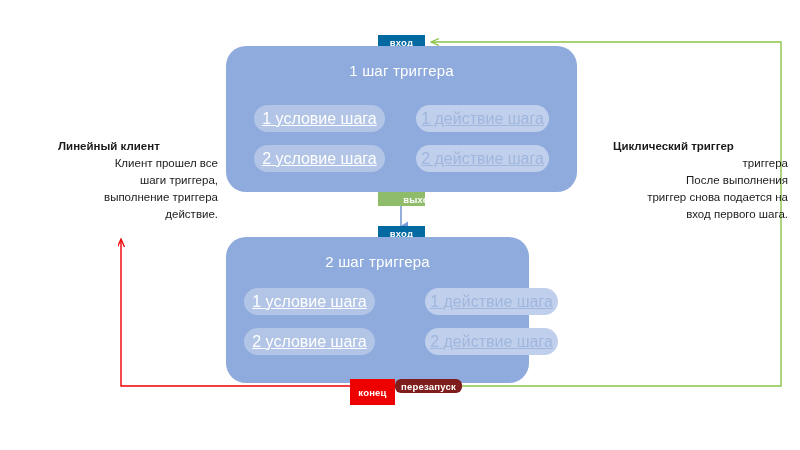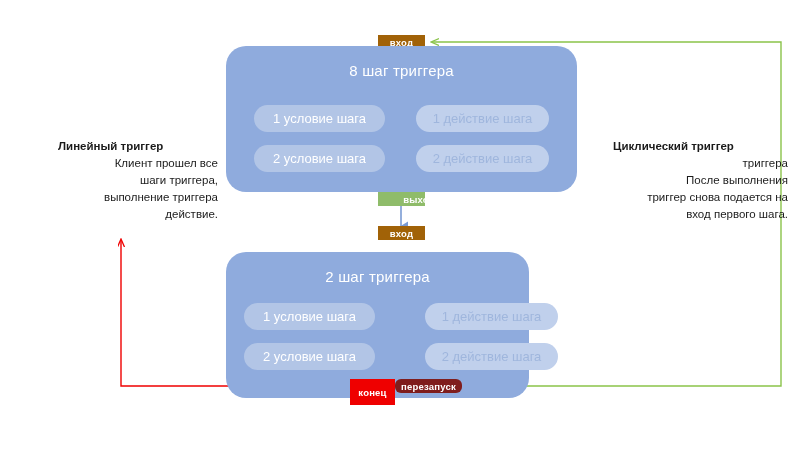--- a/index.html
+++ b/index.html
@@ -43,23 +43,24 @@
     font-size: 15px;
     font-weight: 400;
     letter-spacing: 0.2px;
   }
   .pill {
     position: absolute;
     border-radius: 16px;
     display: flex;
     align-items: center;
     justify-content: center;
-    font-size: 13px;
+    font-size: 16px;
     box-sizing: border-box;
     text-align: center;
+    text-decoration: underline;
   }
   .pill-condition {
     background: #b2c5e6;
     color: #ffffff;
   }
   .pill-action {
     background: #c0d0ec;
     color: #9fb6dd;
   }
 
@@ -68,21 +69,21 @@
     position: absolute;
     display: flex;
     align-items: center;
     justify-content: center;
     color: #ffffff;
     font-size: 9.5px;
     font-weight: 700;
     box-sizing: border-box;
     letter-spacing: 0.2px;
   }
-  .badge-in   { background: #a16207; }
+  .badge-in   { background: #0369a1; }
   .badge-out  { background: #8fbc6a; padding-left: 35px; }
   .badge-end  { background: #ef0000; }
   .badge-restart { background: #7f1d1d; border-radius: 6px; }
 
   
   .note {
     position: absolute;
     font-size: 11.5px;
     color: #1b1b1b;
     line-height: 17px;
@@ -114,53 +115,53 @@
     <path d="M462,386 L781,386 L781,42 L432,42" fill="none" stroke="#8ac34a" stroke-width="1.4" marker-end="url(#arrow-green)"></path>
 
     <path d="M350,386 L121,386 L121,240" fill="none" stroke="#ef0000" stroke-width="1.4" marker-end="url(#arrow-red)"></path>
 
     <line x1="401" y1="206" x2="401" y2="226" stroke="#7a9bd4" stroke-width="1.6" marker-end="url(#arrow-blue)"></line>
   </svg>
 
   <div class="badge badge-in" style="left:378px; top:35px; width:47px; height:14px;">вход</div>
 
   <div class="step-panel" style="left:226px; top:46px; width:351px; height:146px;">
-    <div class="step-title" style="top:16px;">8 шаг триггера</div>
+    <div class="step-title" style="top:16px;">1 шаг триггера</div>
 
     <div class="pill pill-condition" style="left:28px; top:59px; width:131px; height:27px;">1 условие шага</div>
 
     <div class="pill pill-condition" style="left:28px; top:99px; width:131px; height:27px;">2 условие шага</div>
 
     <div class="pill pill-action" style="left:190px; top:59px; width:133px; height:27px;">1 действие шага</div>
 
     <div class="pill pill-action" style="left:190px; top:99px; width:133px; height:27px;">2 действие шага</div>
   </div>
 
   <div class="badge badge-out" style="left:378px; top:192px; width:47px; height:14px;">выход</div>
 
   <div class="badge badge-in" style="left:378px; top:226px; width:47px; height:14px;">вход</div>
 
-  <div class="step-panel" style="left:226px; top:252px; width:303px; height:146px;">
+  <div class="step-panel" style="left:226px; top:237px; width:303px; height:146px;">
     <div class="step-title" style="top:16px;">2 шаг триггера</div>
 
     <div class="pill pill-condition" style="left:18px; top:51px; width:131px; height:27px;">1 условие шага</div>
 
     <div class="pill pill-condition" style="left:18px; top:91px; width:131px; height:27px;">2 условие шага</div>
 
     <div class="pill pill-action" style="left:199px; top:51px; width:133px; height:27px;">1 действие шага</div>
 
     <div class="pill pill-action" style="left:199px; top:91px; width:133px; height:27px;">2 действие шага</div>
   </div>
 
   <div class="badge badge-end" style="left:350px; top:379px; width:45px; height:26px;">конец</div>
 
   <div class="badge badge-restart" style="left:395px; top:379px; width:67px; height:14px;">перезапуск</div>
 
   <div class="note" style="left:58px; top:138px; width:160px;">
-    <span class="note-title">Линейный триггер</span>
+    <span class="note-title">Линейный клиент</span>
     <span class="note-line">Клиент прошел все</span>
     <span class="note-line">шаги триггера,</span>
     <span class="note-line">выполнение триггера</span>
     <span class="note-line">действие.</span>
   </div>
 
   <div class="note" style="left:613px; top:138px; width:175px;">
     <span class="note-title">Циклический триггер</span>
     <span class="note-line">триггера</span>
     <span class="note-line">После выполнения</span>

